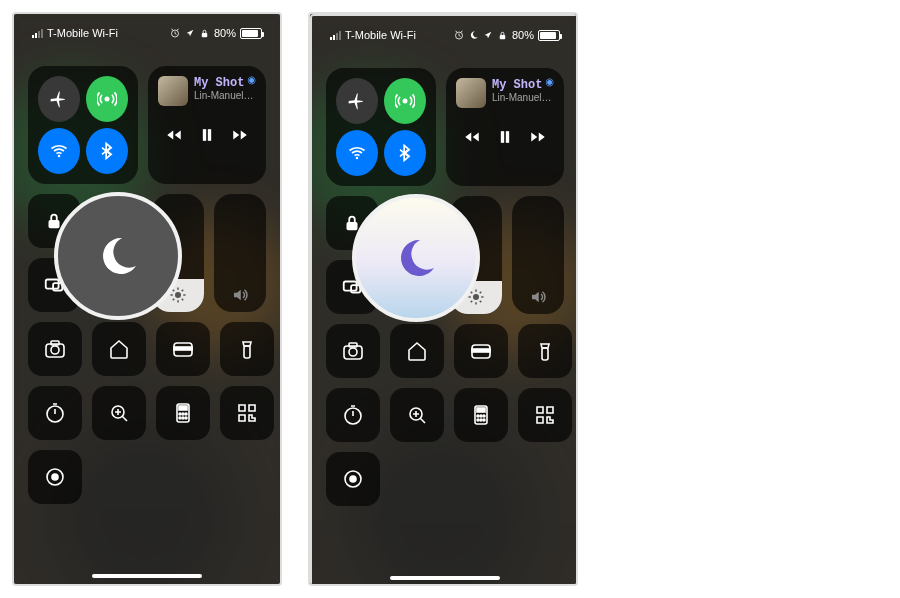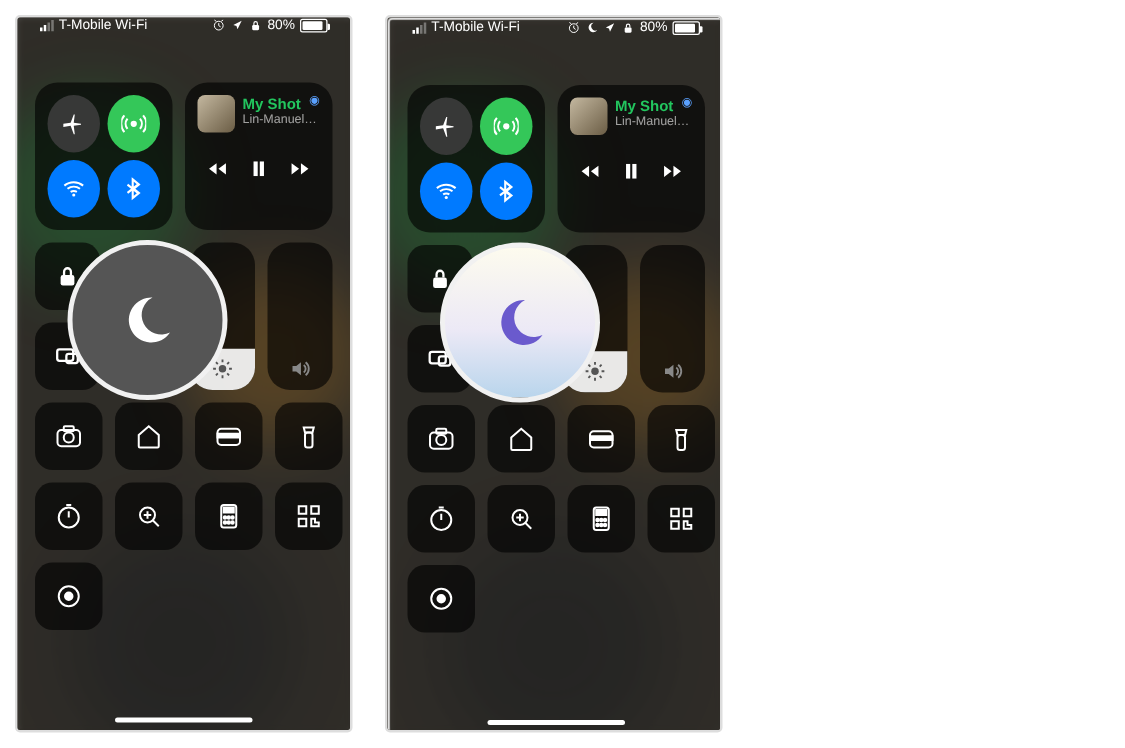--- a/index.html
+++ b/index.html
@@ -4,40 +4,40 @@
 <style>
   * { box-sizing: border-box; margin: 0; padding: 0; }
   body { background: #fff; font-family: -apple-system, "Helvetica Neue", Arial, sans-serif; width: 900px; height: 598px; display: flex; gap: 26px; padding: 12px; }
   .phone { width: 270px; height: 574px; border: 2px solid #ddd; border-radius: 4px; position: relative; overflow: hidden; background: #3a3630; }
   .blur-bg { position: absolute; inset: 0; filter: blur(24px); opacity: 0.9; }
   .blob { position: absolute; border-radius: 50%; }
   .blur-overlay { position: absolute; inset: 0; background: rgba(30,28,25,0.35); backdrop-filter: blur(2px); }
   .content { position: absolute; inset: 0; padding: 0 14px; }
 
   
-  .status-bar { height: 42px; display: flex; justify-content: space-between; align-items: flex-start; padding: 0 4px 4px; color: #fff; font-size: 11px; font-weight: 500; }
+  .status-bar { height: 42px; display: flex; justify-content: space-between; align-items: center; padding: 0 4px 4px; color: #fff; font-size: 11px; font-weight: 500; }
   .status-left, .status-right { display: flex; align-items: center; gap: 4px; }
   .sig-bars { display:inline-flex; align-items:flex-end; gap:1px; height:10px;}
   .sig-bars span{ width:2px; background:#fff; display:inline-block;}
   .sig-bars .b1{height:3px;} .sig-bars .b2{height:5px;} .sig-bars .b3{height:7px; background:rgba(255,255,255,0.35);} .sig-bars .b4{height:9px; background:rgba(255,255,255,0.35);}
   .battery{ width:22px; height:11px; border:1px solid #fff; border-radius:2px; position:relative; }
   .battery::after{content:"";position:absolute;right:-3px;top:3px;width:2px;height:5px;background:#fff;border-radius:0 1px 1px 0;}
   .battery-fill{position:absolute;left:1px;top:1px;bottom:1px;background:#fff;border-radius:1px;}
 
   
   .cc-row { display:flex; gap:10px; margin-top:10px; }
   .card { background: rgba(0,0,0,0.62); border-radius: 18px; }
   .connectivity { width:118px; height:118px; display:grid; grid-template-columns:1fr 1fr; grid-template-rows:1fr 1fr; gap:6px; padding:10px;}
   .circ-btn{ border-radius:50%; display:flex; align-items:center; justify-content:center; }
   .circ-dark{ background: rgba(60,60,60,0.9);} .circ-green{ background:#34c759;} .circ-blue{ background:#007aff;}
   .circ-btn svg{ width:20px; height:20px; }
 
   .music{ width:118px; height:118px; padding:10px 10px 8px; position:relative;}
   .music .airplay-dot{ position:absolute; top:8px; right:10px; color:#5aa1ff; font-size:10px;}
-  .music-title{ color:#22c55e; font-size:12px; font-weight:600; margin-left:36px;}
+  .music-title{ color:#c4b5fd; font-size:12px; font-weight:600; margin-left:36px;font-family:Liberation Mono, monospace;}
   .music-artist{ color:rgba(255,255,255,0.6); font-size:10px; margin-left:36px; white-space:nowrap; overflow:hidden; text-overflow:ellipsis; max-width:72px;}
   .music-art{ position:absolute; left:10px; top:10px; width:30px; height:30px; border-radius:6px; background:linear-gradient(135deg,#c4b8a0,#6b5d45);}
   .transport{ display:flex; justify-content:space-around; align-items:center; margin-top:24px;}
   .transport svg{fill:#fff;}
 
   .row2-left{ width:118px; height:118px; display:grid; grid-template-columns:1fr 1fr; grid-template-rows:1fr 1fr; gap:10px;}
   .small-tile{ background:rgba(0,0,0,0.62); border-radius:14px; display:flex; align-items:center; justify-content:center;}
   .small-tile.light{ background:rgba(255,255,255,0.85);}
   .small-tile svg{ width:22px; height:22px;}
   .slider{ width:54px; height:118px; background:rgba(0,0,0,0.62); border-radius:18px; position:relative; overflow:hidden; display:flex; align-items:flex-start; justify-content:center; padding-top:14px;}

